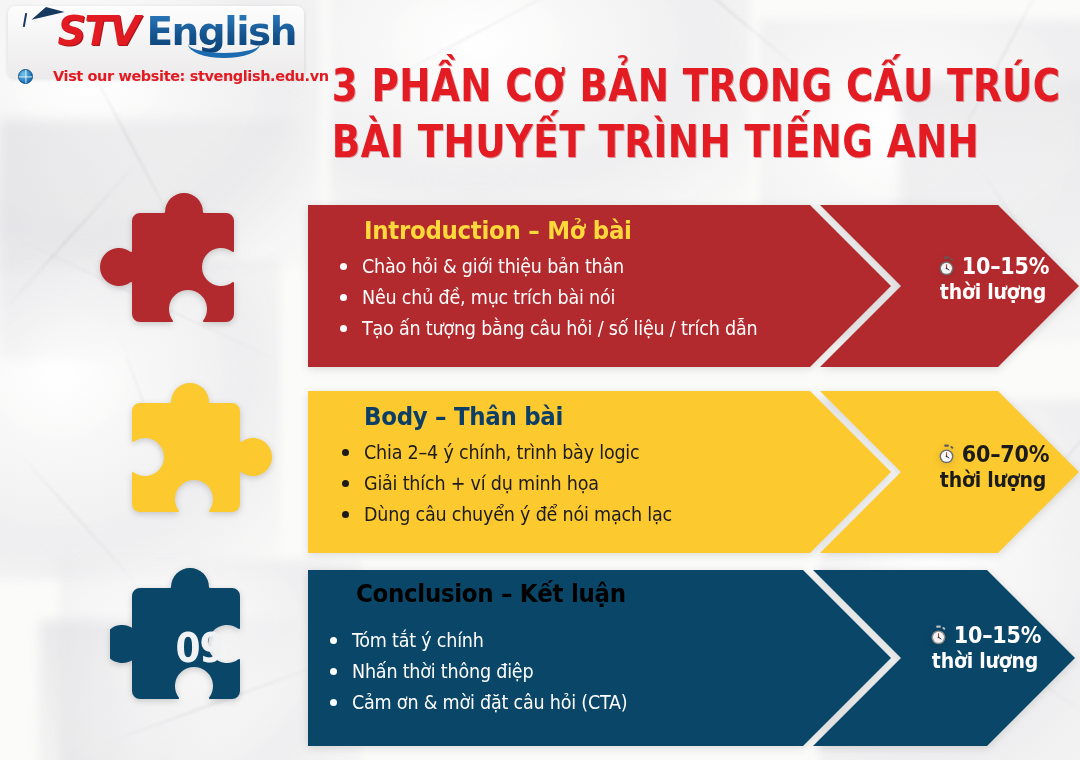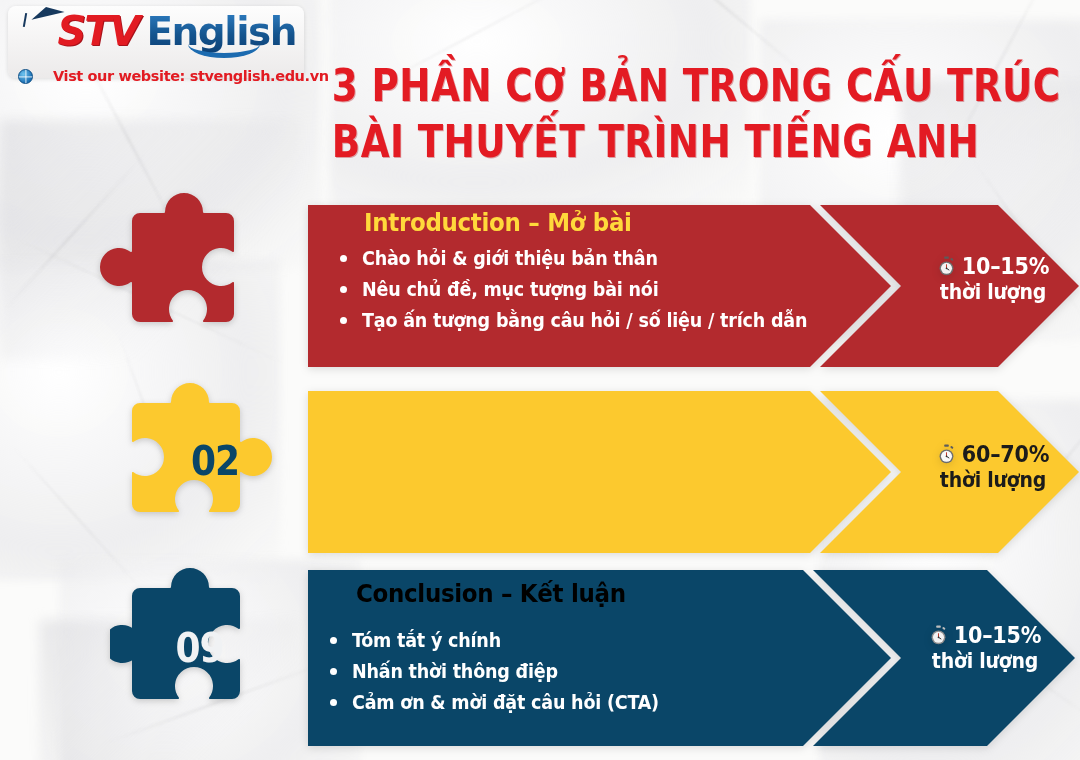--- a/index.html
+++ b/index.html
@@ -143,21 +143,21 @@
 
   .band-content { position:absolute; left:0; top:0; }
   .band-head {
     font-family:"DejaVu Sans Condensed","DejaVu Sans", sans-serif;
     font-weight:bold; font-size:25.5px; letter-spacing:-.3px;
     white-space:nowrap;
   }
   .band-list { list-style:none; }
   .band-list li {
     font-family:"DejaVu Sans Condensed","DejaVu Sans", sans-serif;
-    font-weight:bold;
+    font-weight:normal;
     font-size:19.5px; line-height:31px;
     letter-spacing:-.2px;
     position:relative; padding-left:26px;
     white-space:nowrap;
   }
   .band-list li:before {
     content:""; position:absolute; left:4px; top:12px;
     width:7px;height:7px;border-radius:50%;
     background:currentColor;
   }
@@ -177,21 +177,21 @@
 
   
   #band-1 .band-head { color:#ffd93b; }
   #band-1 .band-list li, #band-1 .pct-row, #band-1 .pct-sub { color:#ffffff; }
   #band-2 .band-head { color:#0d3f66; }
   #band-2 .band-list li, #band-2 .pct-row, #band-2 .pct-sub { color:#1b1b1b; }
   #band-3 .band-head { color:#000000; }
   #band-3 .band-list li, #band-3 .pct-row, #band-3 .pct-sub { color:#ffffff; }
 
   
-  #band-1 .band-content { left:56px; top:2px; }
+  #band-1 .band-content { left:56px; top:10px; }
   #band-2 .band-content { left:56px; top:10px; }
   #band-3 .band-content { left:48px; top:8px; }
   #band-1 .band-list { margin-top:6px; margin-left:-28px; }
   #band-2 .band-list { margin-top:6px; margin-left:-26px; }
   #band-3 .band-list { margin-top:17px; margin-left:-30px; }
 
   #band-1 .pct-box { left:590px; top:48px; width:190px; }
   #band-2 .pct-box { left:590px; top:50px; width:190px; }
   #band-3 .pct-box { left:582px; top:52px; width:190px; }
 </style>
@@ -244,40 +244,39 @@
 <div class="puzzle" id="puzzle-1">
   <svg width="170" height="175" viewBox="0 0 170 175" xmlns="http://www.w3.org/2000/svg">
     <path d="M52,30 h24 a1,1 0 0 0 1,-1 a19,19 0 1 1 38,0 a1,1 0 0 0 1,1 h22 a8,8 0 0 1 8,8 v30 a1,1 0 0 1 -1.6,.8 a19,19 0 1 0 0,30.4 a1,1 0 0 1 1.6,.8 v31 a8,8 0 0 1 -8,8 h-22 a1,1 0 0 1 -.8,-1.6 a19,19 0 1 0 -30.4,0 a1,1 0 0 1 -.8,1.6 h-32 a8,8 0 0 1 -8,-8 v-31 a1,1 0 0 0 -1.6,-.8 a19,19 0 1 1 0,-30.4 a1,1 0 0 0 1.6,-.8 v-30 a8,8 0 0 1 8,-8 z" fill="#b32a2e"></path>
   </svg>
 </div>
 
 <div class="puzzle" id="puzzle-2">
   <svg width="170" height="175" viewBox="0 0 170 175" xmlns="http://www.w3.org/2000/svg">
     <path d="M22,30 h30 a1,1 0 0 0 1,-1 a19,19 0 1 1 38,0 a1,1 0 0 0 1,1 h22 a8,8 0 0 1 8,8 v30 a1,1 0 0 0 1.6,.8 a19,19 0 1 1 0,30.4 a1,1 0 0 0 -1.6,.8 v31 a8,8 0 0 1 -8,8 h-22 a1,1 0 0 1 -.8,-1.6 a19,19 0 1 0 -30.4,0 a1,1 0 0 1 -.8,1.6 h-38 a8,8 0 0 1 -8,-8 v-31 a1,1 0 0 1 1.6,-.8 a19,19 0 1 0 0,-30.4 a1,1 0 0 1 -1.6,-.8 v-30 a8,8 0 0 1 8,-8 z" fill="#fcc92e"></path>
   </svg>
-  <div class="pnum">02</div>
 </div>
 
 <div class="puzzle" id="puzzle-3">
   <svg width="175" height="180" viewBox="0 0 175 180" xmlns="http://www.w3.org/2000/svg">
     <path d="M30,30 h30 a1,1 0 0 0 1,-1 a19,19 0 1 1 38,0 a1,1 0 0 0 1,1 h22 a8,8 0 0 1 8,8 v32 a1,1 0 0 1 -1.6,.8 a19,19 0 1 0 0,30.4 a1,1 0 0 1 1.6,.8 v31 a8,8 0 0 1 -8,8 h-22 a1,1 0 0 1 -.8,-1.6 a19,19 0 1 0 -30.4,0 a1,1 0 0 1 -.8,1.6 h-38 a8,8 0 0 1 -8,-8 v-31 a1,1 0 0 1 1.6,-.8 a19,19 0 1 1 0,-30.4 a1,1 0 0 1 -1.6,-.8 v-32 a8,8 0 0 1 8,-8 z" fill="#0a4668"></path>
   </svg>
   <div class="pnum">09</div>
 </div>
 
 <div class="band" id="band-1">
   <svg width="772" height="162" viewBox="0 0 772 162" xmlns="http://www.w3.org/2000/svg">
     <path d="M0,0 H502 L583,81 L502,162 H0 Z" fill="#b32a2e"></path>
     <path d="M512,0 H690 L771,81 L690,162 H512 L593,81 Z" fill="#b32a2e"></path>
   </svg>
   <div class="band-content">
     <div class="band-head">Introduction – Mở bài</div>
     <ul class="band-list">
       <li>Chào hỏi &amp; giới thiệu bản thân</li>
-      <li>Nêu chủ đề, mục tượng bài nói</li>
+      <li>Nêu chủ đề, mục trích bài nói</li>
       <li>Tạo ấn tượng bằng câu hỏi / số liệu / trích dẫn</li>
     </ul>
   </div>
   <div class="pct-box">
     <div class="pct-row">
       <svg class="stopwatch" viewBox="0 0 24 26">
         <rect x="9" y="0.5" width="6" height="3.2" rx="1" fill="#5c5c5c"></rect>
         <rect x="17.2" y="3" width="4" height="2.6" rx="1.2" fill="#5c5c5c" transform="rotate(40 19 4)"></rect>
         <circle cx="12" cy="16" r="9" fill="#6e6e6e"></circle>
         <circle cx="12" cy="16" r="7.2" fill="#f3f3f3"></circle>
@@ -289,20 +288,28 @@
     </div>
     <div class="pct-sub">thời lượng</div>
   </div>
 </div>
 
 <div class="band" id="band-2">
   <svg width="772" height="162" viewBox="0 0 772 162" xmlns="http://www.w3.org/2000/svg">
     <path d="M0,0 H502 L583,81 L502,162 H0 Z" fill="#fcc92e"></path>
     <path d="M512,0 H690 L771,81 L690,162 H512 L593,81 Z" fill="#fcc92e"></path>
   </svg>
+  <div class="band-content">
+    <div class="band-head">Body – Thân bài</div>
+    <ul class="band-list">
+      <li>Chia 2–4 ý chính, trình bày logic</li>
+      <li>Giải thích + ví dụ minh họa</li>
+      <li>Dùng câu chuyển ý để nói mạch lạc</li>
+    </ul>
+  </div>
   <div class="pct-box">
     <div class="pct-row">
       <svg class="stopwatch" viewBox="0 0 24 26">
         <rect x="9" y="0.5" width="6" height="3.2" rx="1" fill="#5c5c5c"></rect>
         <rect x="17.2" y="3" width="4" height="2.6" rx="1.2" fill="#5c5c5c" transform="rotate(40 19 4)"></rect>
         <circle cx="12" cy="16" r="9" fill="#6e6e6e"></circle>
         <circle cx="12" cy="16" r="7.2" fill="#f8f8f8"></circle>
         <line x1="12" y1="16" x2="12" y2="10.8" stroke="#c0392b" stroke-width="1.3"></line>
         <line x1="12" y1="16" x2="15.6" y2="18.4" stroke="#333" stroke-width="1.3"></line>
         <circle cx="12" cy="16" r="1.1" fill="#333"></circle>

